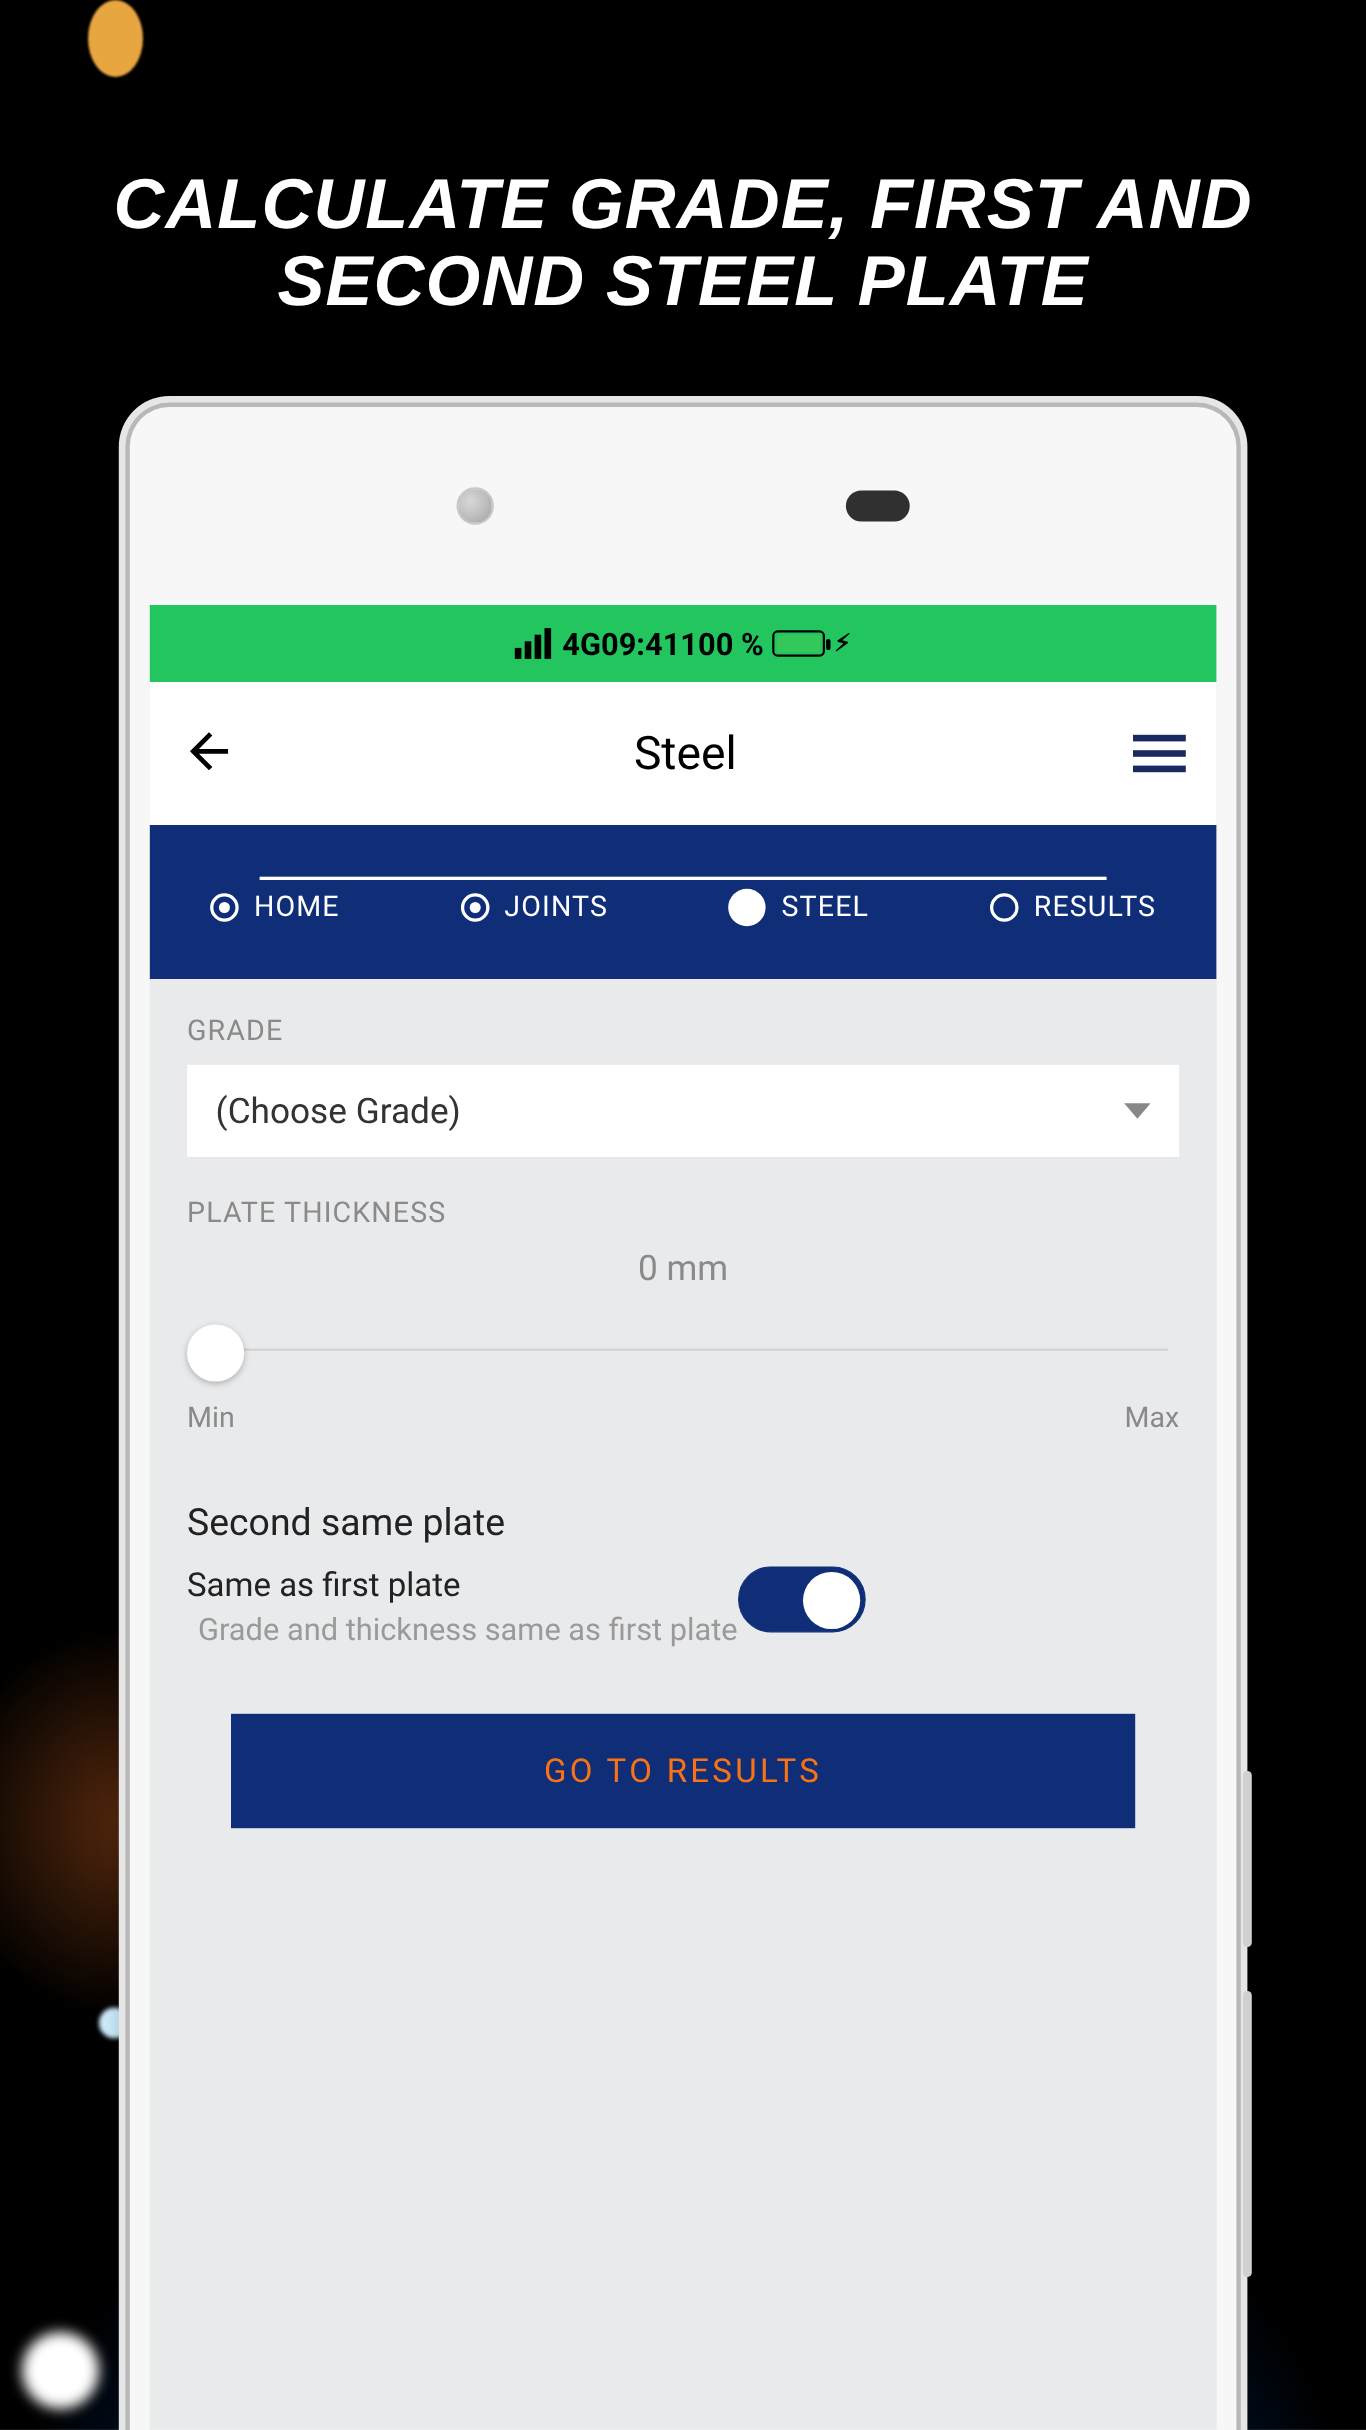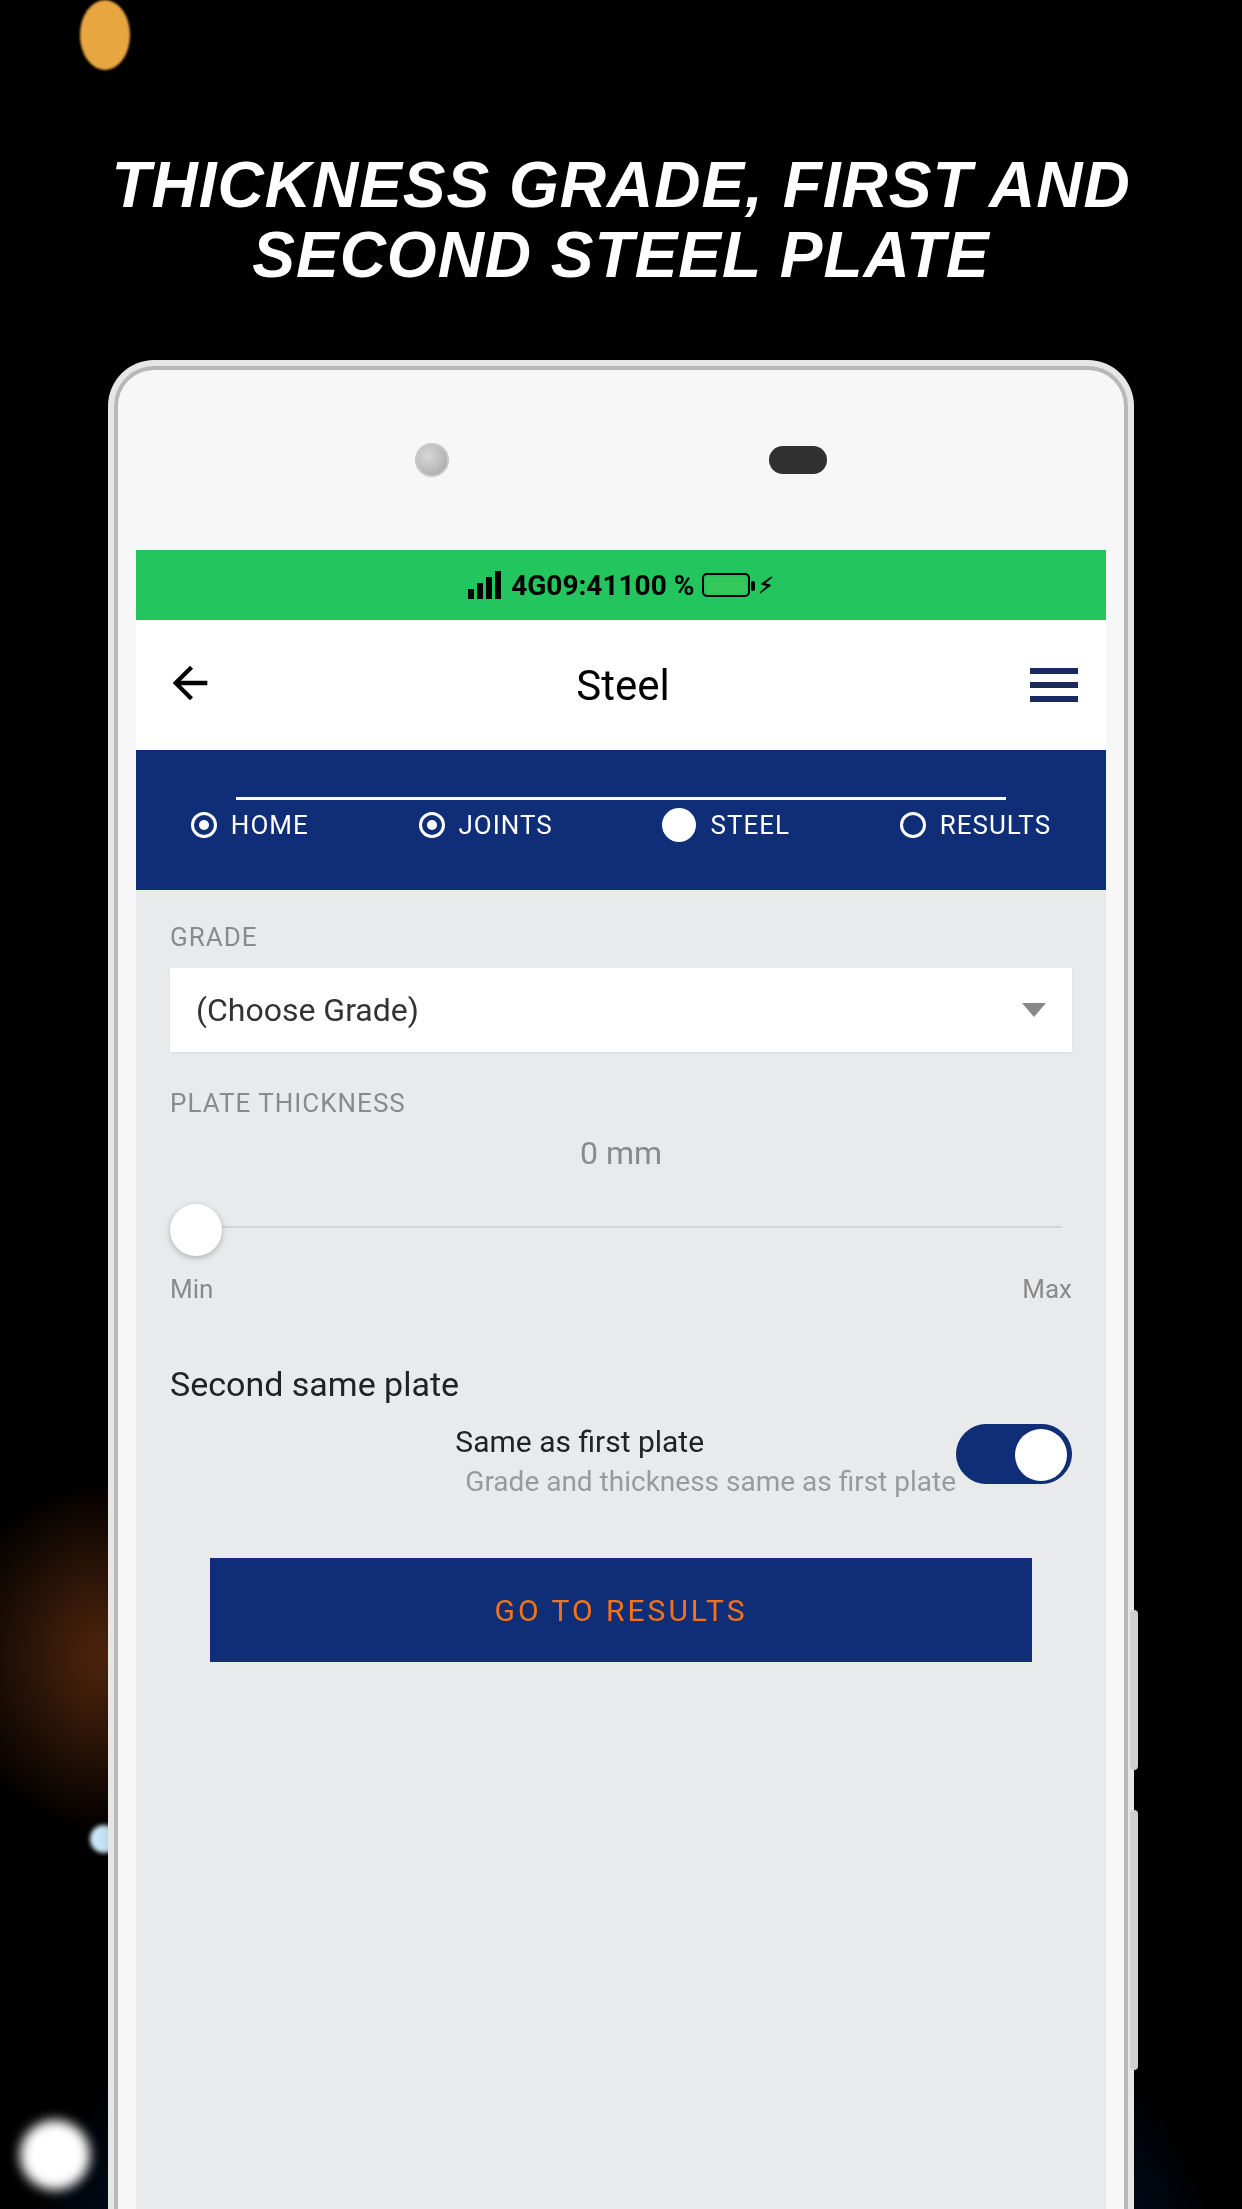--- a/index.html
+++ b/index.html
@@ -97,21 +97,21 @@
 .select-caret { width:0; height:0; border-left:12px solid transparent; border-right:12px solid transparent; border-top:14px solid #888; }
 
 .thickness-value { text-align:center; font-size:32px; color:#8a8a8a; margin-bottom:18px; }
 
 .slider-wrap { position:relative; height:80px; }
 .slider-track { position:absolute; top:36px; left:10px; right:10px; height:2px; background:#d3d3d3; }
 .slider-thumb { position:absolute; top:14px; left:0; width:52px; height:52px; border-radius:50%; background:#fff; box-shadow:0 2px 6px rgba(0,0,0,0.25); }
 .slider-minmax { display:flex; justify-content:space-between; font-size:26px; color:#8a8a8a; margin-top:4px; margin-bottom:60px; }
 
 .second-plate { margin-top:40px; }
-.toggle-row { display:flex; align-items:flex-start; justify-content:flex-end; margin-top:10px; }
+.toggle-row { display:flex; align-items:flex-start; justify-content:flex-start; margin-top:10px; }
 .toggle-texts .t1 { font-size:30px; color:#222; margin-bottom:6px; }
 .toggle-texts .t2 { font-size:28px; color:#9a9a9a; padding-left:10px; }
 .toggle {
   width:116px; height:60px; border-radius:30px; background:#0f2e77; position:relative; flex-shrink:0;
   border:1px solid #0f2e77;
 }
 .toggle-knob { position:absolute; right:4px; top:4px; width:52px; height:52px; border-radius:50%; background:#fff; }
 
 .cta-btn {
   margin:60px 40px 0; height:104px; background:#0f2e77;
@@ -121,21 +121,21 @@
 </style>
 </head>
 <body>
 
 <div class="backdrop">
   <div class="spark spark1"></div>
   <div class="spark spark2"></div>
   <div class="spark spark3"></div>
   <div class="spark spark4"></div>
 
-  <div class="promo-headline">THICKNESS GRADE, FIRST AND SECOND STEEL PLATE</div>
+  <div class="promo-headline">CALCULATE GRADE, FIRST AND SECOND STEEL PLATE</div>
 
   <div class="phone-frame">
     <div class="side-btn b1"></div>
     <div class="side-btn b2"></div>
     <div class="phone-top">
       <div class="camera-dot"></div>
       <div class="sensor-pill"></div>
     </div>
 
     <div class="screen">

